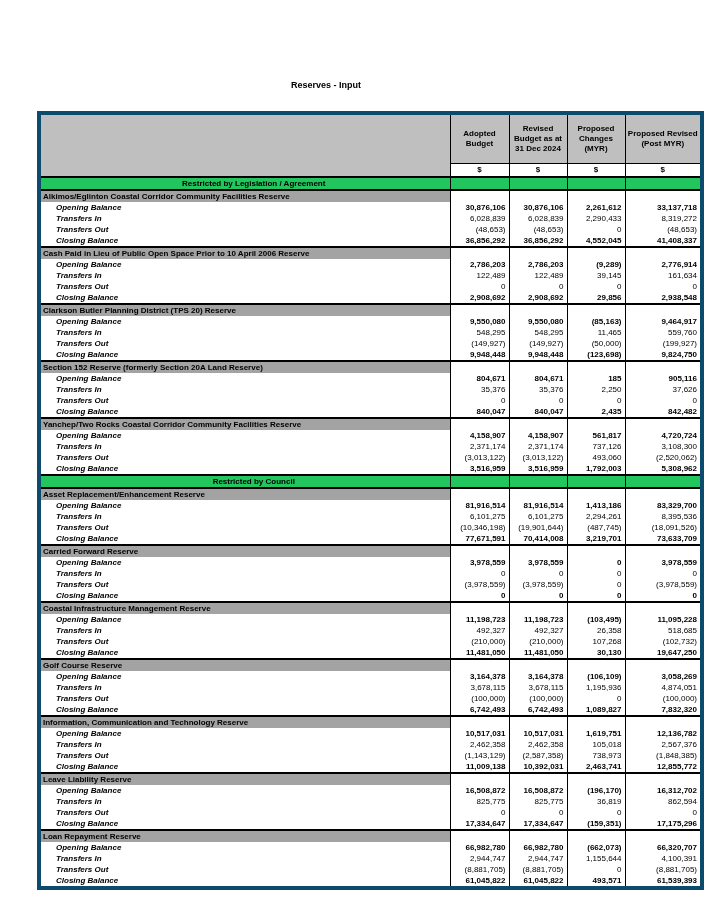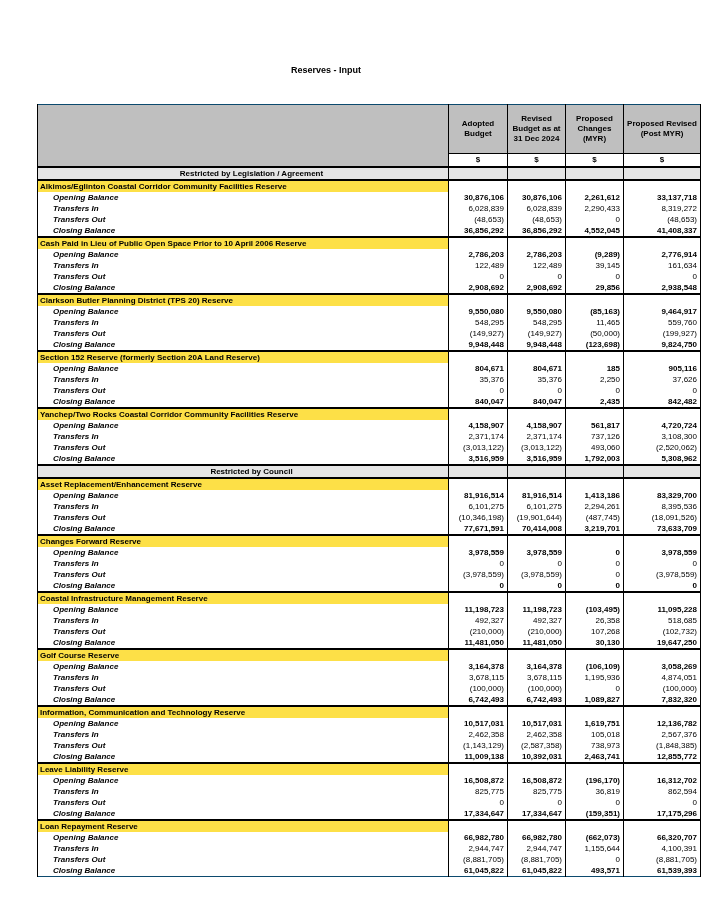--- a/index.html
+++ b/index.html
@@ -5,27 +5,27 @@
   html,body{margin:0;padding:0;}
   body{
     position:relative;
     width:705px;height:913px;
     background:#ffffff;
     font-family:"Liberation Sans", sans-serif;
     color:#000;
     overflow:hidden;
   }
   .title{
-    position:absolute;top:65px;left:0;width:652px;
+    position:absolute;top:80px;left:0;width:652px;
     text-align:center;font-size:9px;font-weight:bold;
   }
   table{
-    position:absolute;left:37px;top:104px;width:663px;
+    position:absolute;left:37px;top:111px;width:663px;
     border-collapse:collapse;table-layout:fixed;
-    border:1px solid #0c4a6e;
+    border:4px solid #0c4a6e;
   }
   td,th{
     border-left:1px solid #000;border-right:1px solid #000;
     border-top:0;border-bottom:0;
     font-size:8px;line-height:11px;height:11px;
     padding:0;margin:0;overflow:hidden;white-space:nowrap;
     font-weight:normal;
   }
   th.corner{
     background:#BFBFBF;
@@ -36,27 +36,27 @@
     vertical-align:middle;white-space:normal;
     height:48px;line-height:10px;
     border-bottom:1px solid #000;
   }
   td.dollar{
     font-weight:bold;text-align:center;
     height:12px;line-height:12px;
     border-bottom:2px solid #000;
   }
   tr.sec-row td{
-    background:#e5e5e5;
+    background:#22c55e;
     border-top:2px solid #000;border-bottom:2px solid #000;padding-left:17px;
   }
   td.sec-label{font-weight:bold;text-align:center;}
   tr.res-row td{border-top:2px solid #000;}
   td.res-name{
-    background:#fde047;font-weight:bold;text-align:left;padding-left:2px;
+    background:#a3a3a3;font-weight:bold;text-align:left;padding-left:2px;
   }
   td.lbl{font-weight:bold;font-style:italic;padding-left:15px;}
   td.num{text-align:right;padding-right:3px;}
   tr.bold-row td.num{font-weight:bold;}
 </style>
 </head>
 <body>
 
 <div class="title">Reserves - Input</div>
 
@@ -302,21 +302,21 @@
         <td class="num">(18,091,526)</td>
       </tr>
       <tr class="data-row bold-row">
         <td class="lbl">Closing Balance</td>
         <td class="num">77,671,591</td>
         <td class="num">70,414,008</td>
         <td class="num">3,219,701</td>
         <td class="num">73,633,709</td>
       </tr>
       <tr class="res-row">
-        <td class="res-name">Changes Forward Reserve</td>
+        <td class="res-name">Carried Forward Reserve</td>
         <td class="res-fill"></td>
         <td class="res-fill"></td>
         <td class="res-fill"></td>
         <td class="res-fill"></td>
       </tr>
       <tr class="data-row bold-row">
         <td class="lbl">Opening Balance</td>
         <td class="num">3,978,559</td>
         <td class="num">3,978,559</td>
         <td class="num">0</td>

